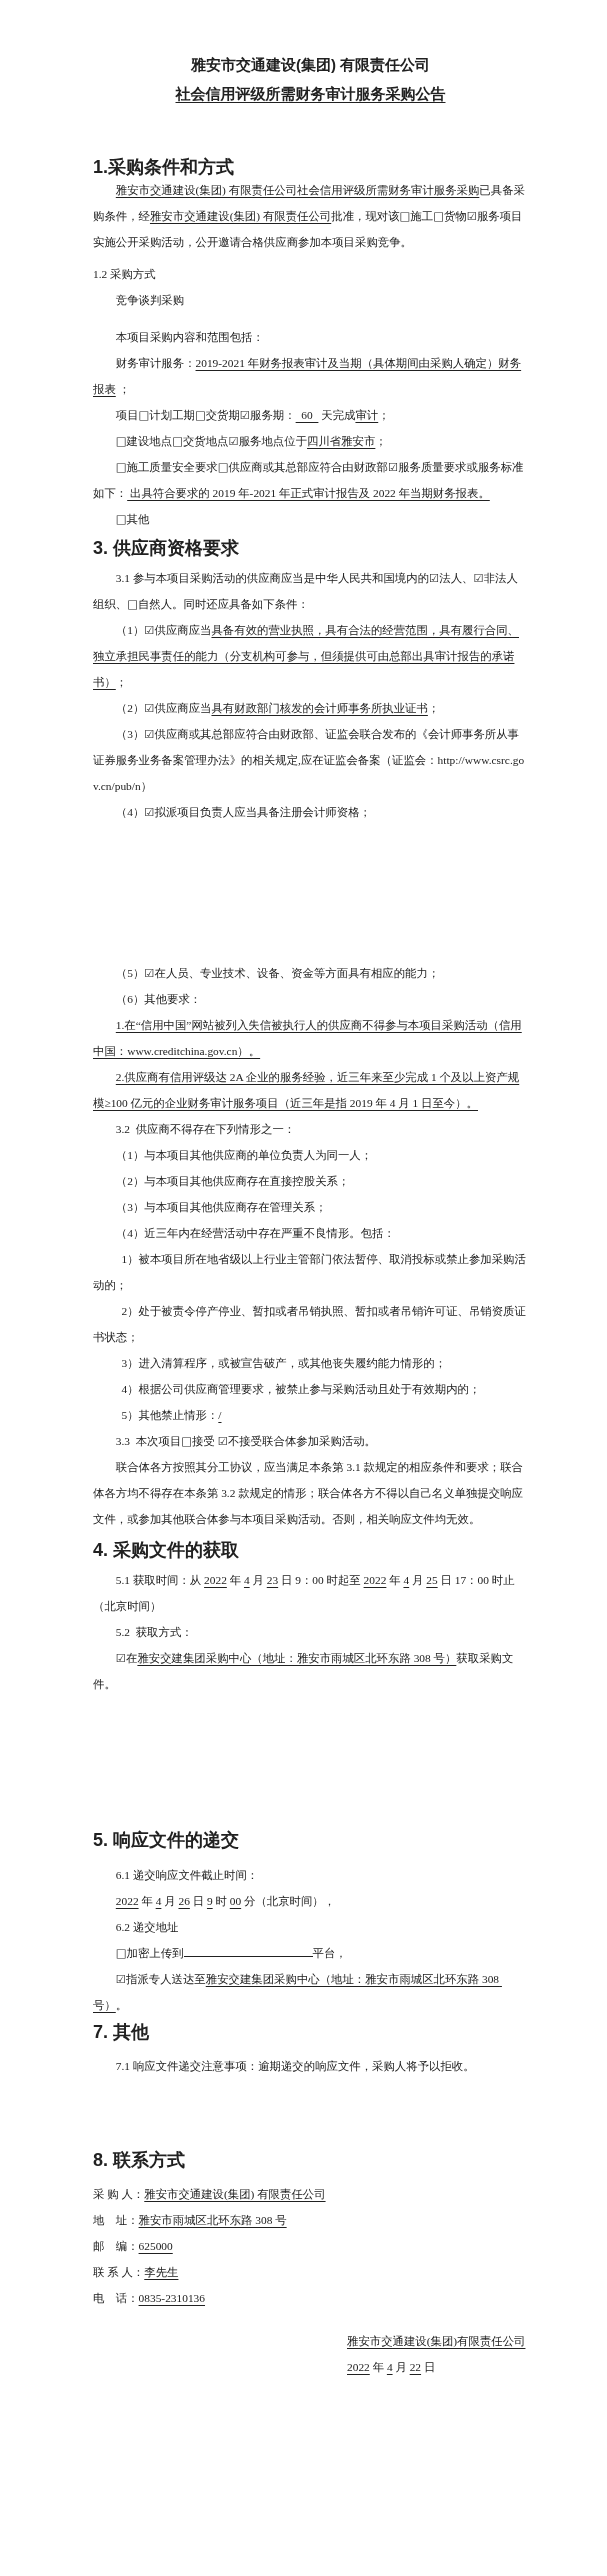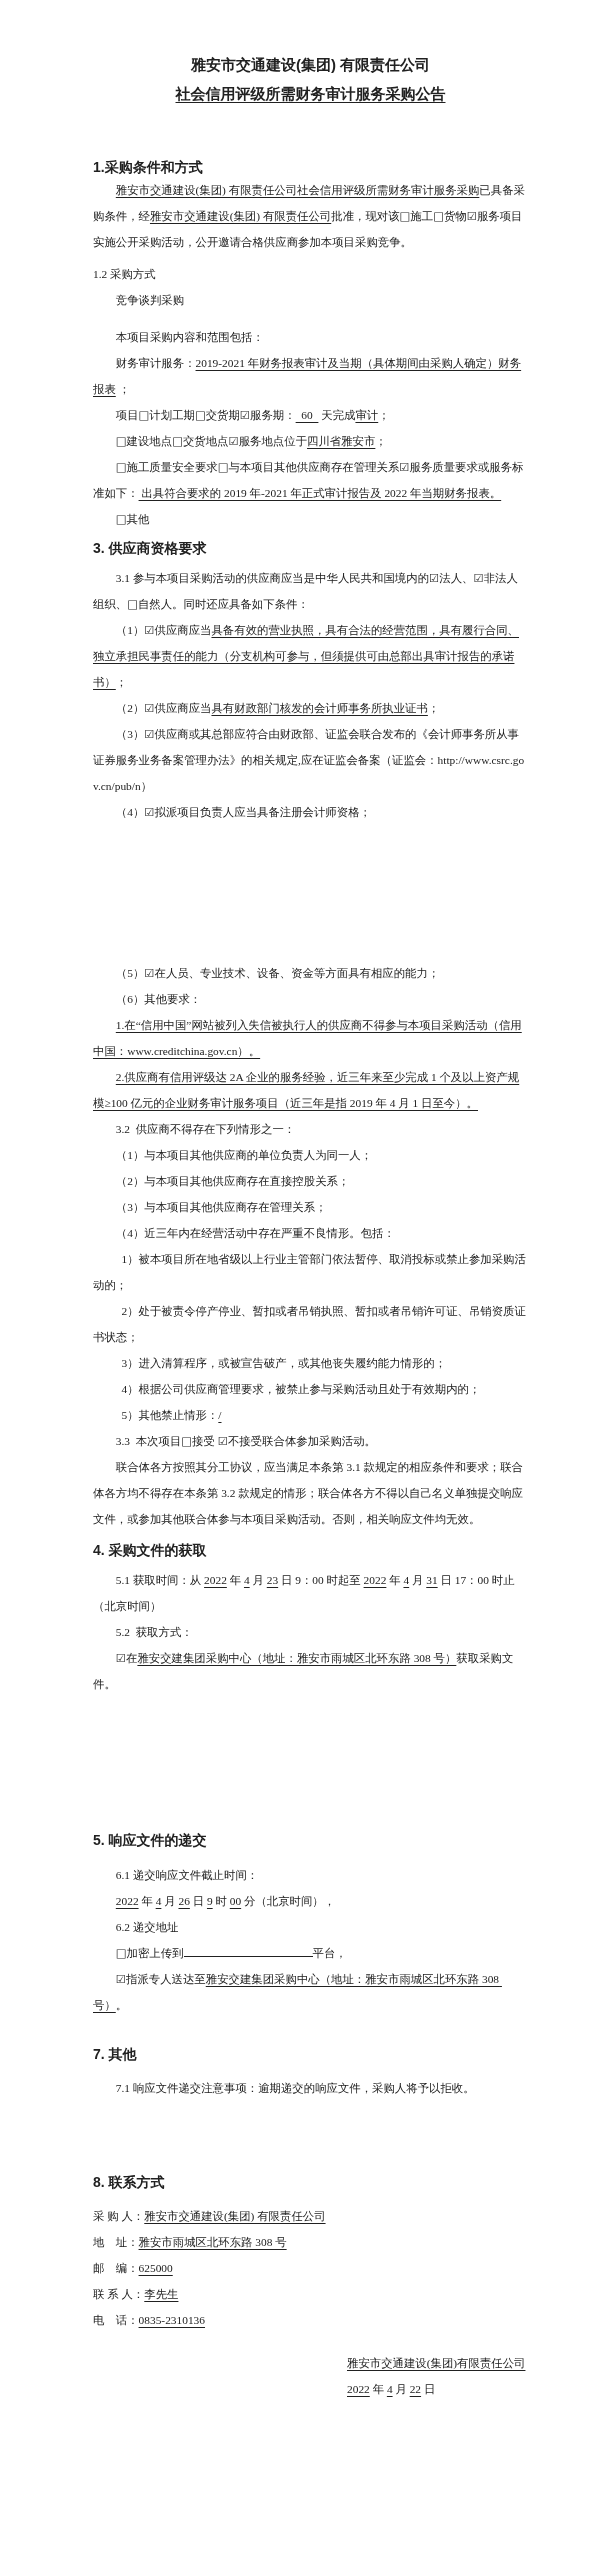--- a/index.html
+++ b/index.html
@@ -16,30 +16,30 @@
     font-family: "Liberation Sans", "DejaVu Sans", sans-serif;
     font-weight: 700;
     font-size: 15px;
     line-height: 29px;
   }
   .tu { text-decoration: underline; text-underline-offset: 3px; }
 
   .h {
     font-family: "Liberation Sans", "DejaVu Sans", sans-serif;
     font-weight: 700;
-    font-size: 14px;
+    font-size: 18px;
     line-height: 20px;
     margin: 0;
   }
   .mt-h1 { margin-top: 49px; }
   .mt-h2 { margin-top: 7.6px; }
   .mt-h3 { margin-top: 6px; }
   .mt-h4 { margin-top: 7.6px; }
   .mt-h5 { margin-top: 0; }
-  .mt-h7 { margin-top: 26px; }
+  .mt-h7 { margin-top: 4px; }
   .mt-h8 { margin-top: 18px; }
 
   .p {
     margin: 0;
     line-height: 26px;
     text-indent: 2em;
     white-space: pre-wrap;
     word-break: break-all;
   }
   .p.flush { text-indent: 0; }
@@ -77,21 +77,21 @@
 
   <div class="h mt-h1">1.采购条件和方式</div>
   <div class="p"><span class="u">雅安市交通建设(集团) 有限责任公司社会信用评级所需财务审计服务采购</span><span>已具备采购条件，经</span><span class="u">雅安市交通建设(集团) 有限责任公司</span><span>批准，现对该</span><span class="cb">□</span><span>施工</span><span class="cb">□</span><span>货物</span><span class="cb">☑</span><span>服务项目实施公开采购活动，公开邀请合格供应商参加本项目采购竞争。</span></div>
   <div class="p flush mt8">1.2 采购方式</div>
   <div class="p"><span>竞争谈判采购</span></div>
 
   <div class="p mt14"><span>本项目采购内容和范围包括：</span></div>
   <div class="p"><span>财务审计服务：</span><span class="u">2019-2021 年财务报表审计及当期（具体期间由采购人确定）财务报表</span><span> ；</span></div>
   <div class="p"><span>项目</span><span class="cb">□</span><span>计划工期</span><span class="cb">□</span><span>交货期</span><span class="cb">☑</span><span>服务期：</span><span class="u">  60  </span><span> 天完成</span><span class="u">审计</span><span>；</span></div>
   <div class="p"><span class="cb">□</span><span>建设地点</span><span class="cb">□</span><span>交货地点</span><span class="cb">☑</span><span>服务地点位于</span><span class="u">四川省雅安市</span><span>；</span></div>
-  <div class="p"><span class="cb">□</span><span>施工质量安全要求</span><span class="cb">□</span><span>与本项目其他供应商存在管理关系</span><span class="cb">☑</span><span>服务质量要求或服务标准如下：</span><span class="u"> 出具符合要求的 2019 年-2021 年正式审计报告及 2022 年当期财务报表。</span></div>
+  <div class="p"><span class="cb">□</span><span>施工质量安全要求</span><span class="cb">□</span><span>供应商或其总部应符合由财政部</span><span class="cb">☑</span><span>服务质量要求或服务标准如下：</span><span class="u"> 出具符合要求的 2019 年-2021 年正式审计报告及 2022 年当期财务报表。</span></div>
   <div class="p"><span class="cb">□</span><span>其他</span></div>
 
   <div class="h mt-h3">3.  供应商资格要求</div>
   <div class="p mt10"><span>3.1 参与本项目采购活动的供应商应当是中华人民共和国境内的</span><span class="cb">☑</span><span>法人、</span><span class="cb">☑</span><span>非法人组织、</span><span class="cb">□</span><span>自然人。同时还应具备如下条件：</span></div>
   <div class="p"><span>（1）</span><span class="cb">☑</span><span>供应商应当</span><span class="u">具备有效的营业执照，具有合法的经营范围，具有履行合同、独立承担民事责任的能力（分支机构可参与，但须提供可由总部出具审计报告的承诺书）</span><span>；</span></div>
   <div class="p"><span>（2）</span><span class="cb">☑</span><span>供应商应当</span><span class="u">具有财政部门核发的会计师事务所执业证书</span><span>；</span></div>
   <div class="p"><span>（3）</span><span class="cb">☑</span><span>供应商或其总部应符合由财政部、证监会联合发布的《会计师事务所从事证券服务业务备案管理办法》的相关规定,应在证监会备案（证监会：http://www.csrc.gov.cn/pub/n）</span></div>
   <div class="p"><span>（4）</span><span class="cb">☑</span><span>拟派项目负责人应当具备注册会计师资格；</span></div>
 
   <div class="gap-a"></div>
@@ -107,21 +107,21 @@
   <div class="p"><span>（4）近三年内在经营活动中存在严重不良情形。包括：</span></div>
   <div class="p sub2"><span>1）被本项目所在地省级以上行业主管部门依法暂停、取消投标或禁止参加采购活动的；</span></div>
   <div class="p sub2"><span>2）处于被责令停产停业、暂扣或者吊销执照、暂扣或者吊销许可证、吊销资质证书状态；</span></div>
   <div class="p sub2"><span>3）进入清算程序，或被宣告破产，或其他丧失履约能力情形的；</span></div>
   <div class="p sub2"><span>4）根据公司供应商管理要求，被禁止参与采购活动且处于有效期内的；</span></div>
   <div class="p sub2"><span>5）其他禁止情形：</span><span class="u">/</span></div>
   <div class="p"><span>3.3  本次项目</span><span class="cb">□</span><span>接受 </span><span class="cb">☑</span><span>不接受联合体参加采购活动。</span></div>
   <div class="p"><span>联合体各方按照其分工协议，应当满足本条第 3.1 款规定的相应条件和要求；联合体各方均不得存在本条第 3.2 款规定的情形；联合体各方不得以自己名义单独提交响应文件，或参加其他联合体参与本项目采购活动。否则，相关响应文件均无效。</span></div>
 
   <div class="h mt-h4">4. 采购文件的获取</div>
-  <div class="p mt10"><span>5.1 获取时间：从 </span><span class="u">2022</span><span> 年 </span><span class="u">4</span><span> 月 </span><span class="u">23</span><span> 日 9：00 时起至 </span><span class="u">2022</span><span> 年 </span><span class="u">4</span><span> 月 </span><span class="u">31</span><span> 日 17：00 时止（北京时间）</span></div>
+  <div class="p mt10"><span>5.1 获取时间：从 </span><span class="u">2022</span><span> 年 </span><span class="u">4</span><span> 月 </span><span class="u">23</span><span> 日 9：00 时起至 </span><span class="u">2022</span><span> 年 </span><span class="u">4</span><span> 月 </span><span class="u">25</span><span> 日 17：00 时止（北京时间）</span></div>
   <div class="p"><span>5.2  获取方式：</span></div>
   <div class="p"><span class="cb">☑</span><span>在</span><span class="u">雅安交建集团采购中心（地址：雅安市雨城区北环东路 308 号）</span><span>获取采购文件。</span></div>
 
   <div class="gap-b"></div>
 
   <div class="h mt-h5">5. 响应文件的递交</div>
   <div class="p mt16"><span>6.1 递交响应文件截止时间：</span></div>
   <div class="p"><span class="u">2022</span><span> 年 </span><span class="u">4</span><span> 月 </span><span class="u">26</span><span> 日 </span><span class="u">9</span><span> 时 </span><span class="u">00</span><span> 分（北京时间），</span></div>
   <div class="p"><span>6.2 递交地址</span></div>
   <div class="p"><span class="cb">□</span><span>加密上传到</span><span class="blank" style="width: 129px;"></span><span>平台，</span></div>

